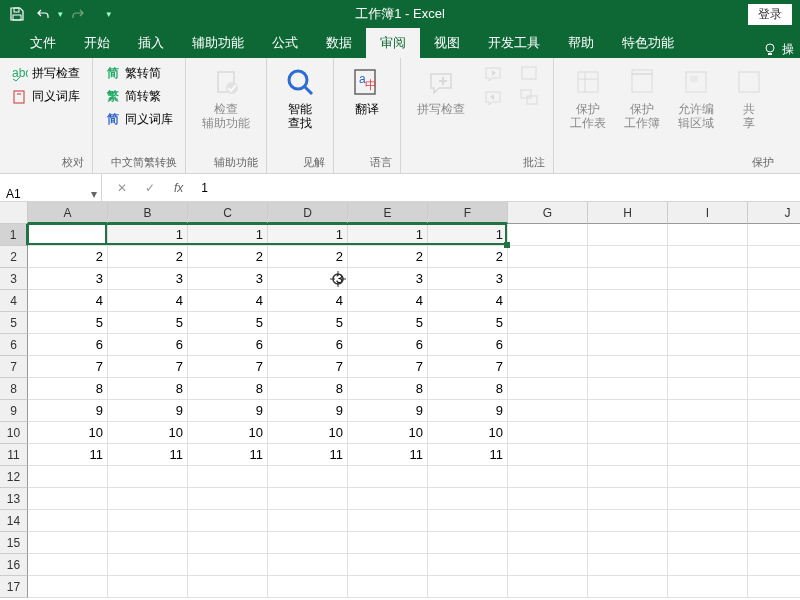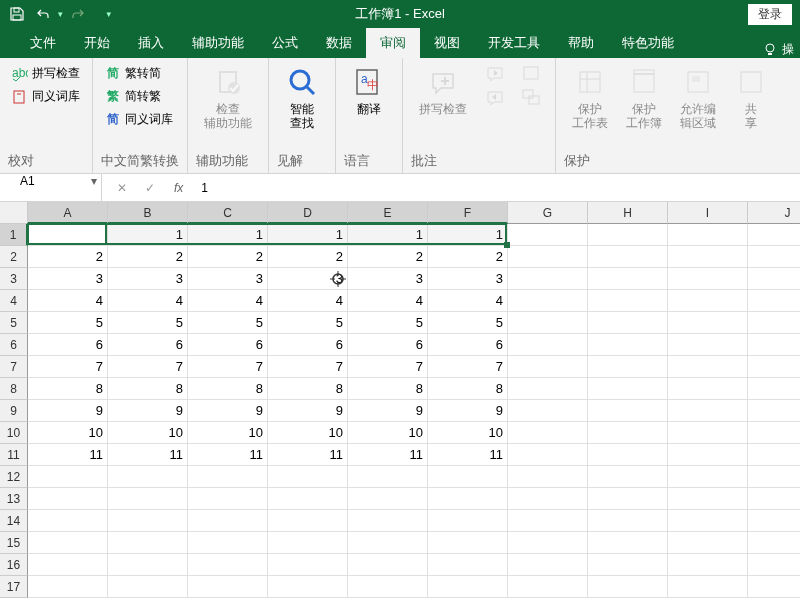--- a/index.html
+++ b/index.html
@@ -10,30 +10,30 @@
 .qat-btn svg{fill:#fff}
 .title{position:absolute;left:50%;transform:translateX(-50%);font-size:13px}
 .login-btn{margin-left:auto;background:#fff;color:#333;padding:2px 10px;margin-right:8px;font-size:12px;cursor:pointer}
 .tabs{background:#0e6835;height:30px;display:flex;align-items:flex-end;padding-left:16px}
 .tab{color:#fff;padding:6px 14px;cursor:pointer;font-size:13px}
 .tab.active{background:#f3f3f3;color:#0e6835}
 .tab-right{margin-left:auto;display:flex;align-items:center;color:#fff;padding-right:6px}
 .ribbon{background:#f3f3f3;border-bottom:1px solid #d4d4d4;height:116px;display:flex}
 .group{border-right:1px solid #d4d4d4;display:flex;flex-direction:column;padding:4px 8px 0}
 .group-body{flex:1;display:flex;align-items:flex-start;gap:2px}
-.group-label{text-align:left;color:#666;font-size:13px;padding:3px 0}
+.group-label{text-align:right;color:#666;font-size:11px;padding:3px 0}
 .small-btn{display:flex;align-items:center;gap:4px;padding:3px 4px;cursor:pointer;white-space:nowrap}
 .vstack{display:flex;flex-direction:column}
 .big-btn{display:flex;flex-direction:column;align-items:center;justify-content:flex-start;padding:4px 8px;cursor:pointer;min-width:50px;gap:4px}
 .big-btn.disabled{opacity:.45;cursor:default}
 .big-btn .lbl{text-align:center;line-height:14px;font-size:12px}
 .icon-lg{width:32px;height:32px;display:flex;align-items:center;justify-content:center}
 .icon-sm{width:16px;height:16px;display:flex;align-items:center;justify-content:center}
 .namebox-row{height:28px;border-bottom:1px solid #d4d4d4;display:flex;align-items:center;background:#fff}
-.namebox{width:102px;border-right:1px solid #d4d4d4;height:100%;display:flex;align-items:flex-start;padding:0 20px;position:relative}
+.namebox{width:102px;border-right:1px solid #d4d4d4;height:100%;display:flex;align-items:flex-end;padding:0 6px;position:relative}
 .namebox input{border:none;outline:none;width:70px;font-size:12px}
 .nb-dd{position:absolute;right:4px;color:#666;cursor:pointer}
 .fx-btns{display:flex;align-items:center;gap:8px;padding:0 10px;color:#999}
 .fx-btn{cursor:pointer;width:20px;text-align:center}
 .fx-label{font-style:italic;color:#666;margin-left:6px}
 .formula-bar{flex:1;padding:0 8px}
 .formula-bar input{border:none;outline:none;width:100%;font-size:12px}
 .sheet{display:flex;height:calc(600px - 28px - 30px - 116px - 28px)}
 .corner{width:28px;height:22px;background:#f0f0f0;border-right:1px solid #ccc;border-bottom:1px solid #ccc}
 .colheads{display:flex;height:22px}

